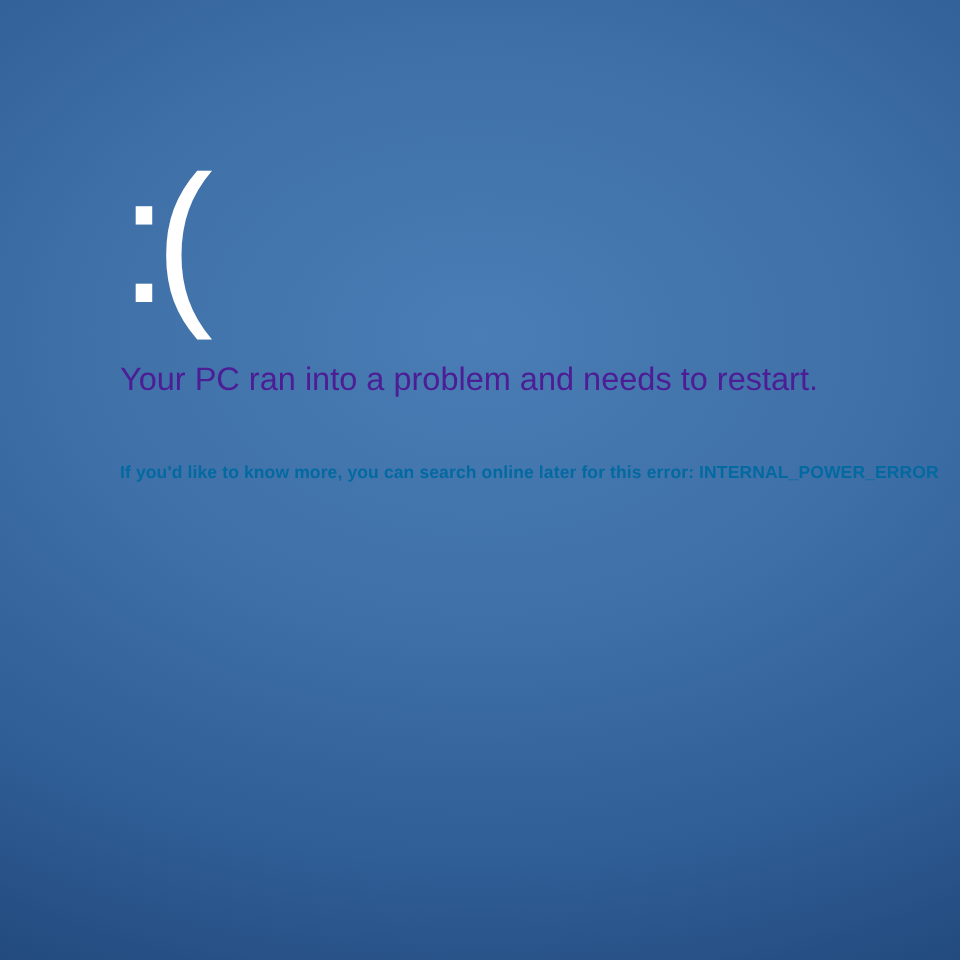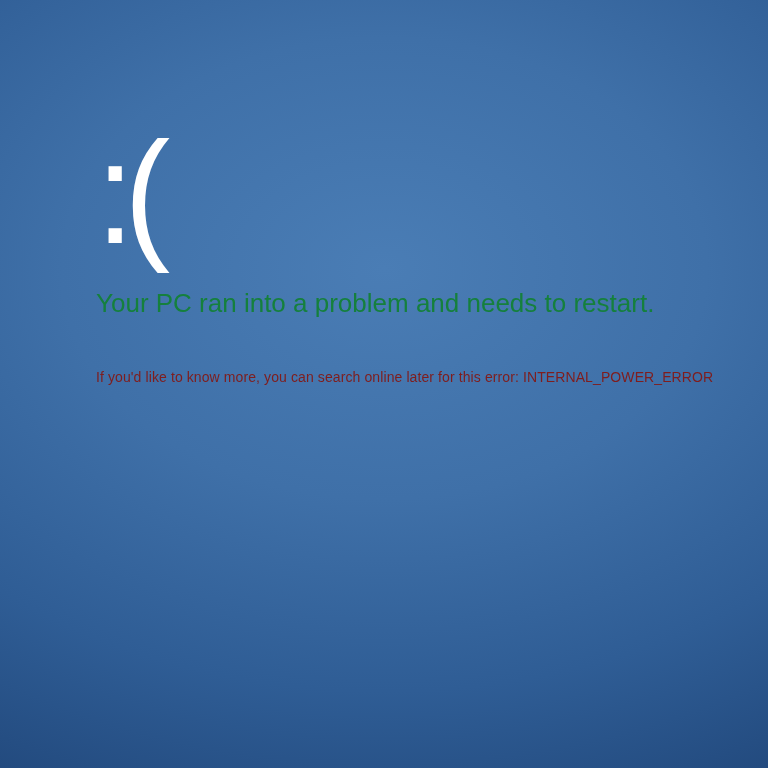--- a/index.html
+++ b/index.html
@@ -39,28 +39,28 @@
       letter-spacing: -10px;
       color: #ffffff;
       margin-bottom: 28px;
       transform: scaleY(1.05);
       transform-origin: left top;
     }
     .main-message {
       font-size: 26px;
       font-weight: 300;
       line-height: 1.35;
-      color: #15803d;
+      color: #4c1d95;
       max-width: 640px;
       margin-bottom: 48px;
     }
     .error-details {
       font-size: 14px;
-      font-weight: 400;
-      color: #7f1d1d;
+      font-weight: 700;
+      color: #0369a1;
       letter-spacing: 0.1px;
     }
   </style>
 </head>
 <body>
 
 <div class="bsod-container">
   <div class="sad-face">:(</div>
 
   <div class="main-message">

